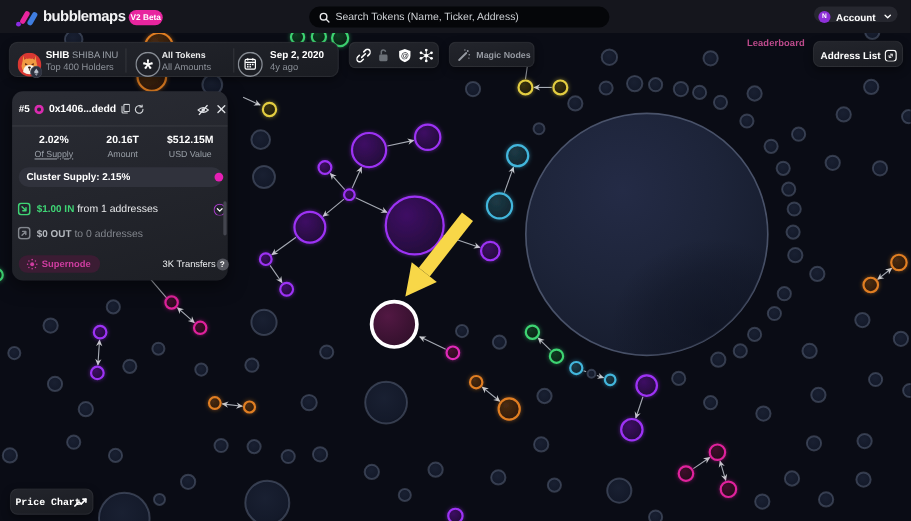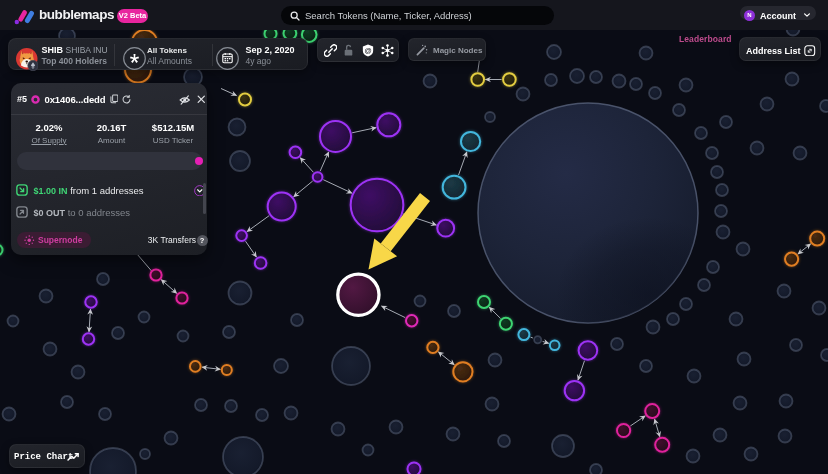--- a/index.html
+++ b/index.html
@@ -347,21 +347,21 @@
 <path d="M6.8,9.3 L9.3,10.6 L6.9,11.3 Z" fill="#5e1f10"></path>
 <path d="M14.7,9.3 L12.2,10.6 L14.6,11.3 Z" fill="#5e1f10"></path>
 <ellipse cx="10.75" cy="13.4" rx="1.3" ry="1" fill="#2e140a"></ellipse>
 <path d="M10.75,14.4 L10.75,16.2" stroke="#2e140a" stroke-width="0.7"></path>
 <circle cx="17" cy="17.5" r="5.2" fill="#2e3240" stroke="#474b59" stroke-width="0.7"></circle>
 <path d="M17,14.2 L19.2,17.6 L17,19 L14.8,17.6 Z" fill="#b9c0cc"></path>
           <path d="M17,19.7 L18.9,18.4 L17,20.9 L15.1,18.4 Z" fill="#b9c0cc"></path>
 </svg>
       </span>
     <div class="t-big" style="left:32.5px;top:6.2px;">SHIB <span>SHIBA INU</span></div>
-    <div class="t-sm" style="left:32.5px;top:17.3px;font-weight:bold;">Top 400 Holders</div>
+    <div class="t-sm" style="left:32.5px;top:17.3px;">Top 400 Holders</div>
     <span class="abs" style="left:113.5px;top:8px;">
         <svg width="23" height="23" viewBox="0 0 23 23">
           <circle cx="11.5" cy="11.5" r="10.8" fill="none" stroke="#878c94" stroke-width="1.2"></circle>
 <g transform="translate(11.5,11.5)" fill="#fff">
             <path d="M-1,-4.4 L1,-4.4 L0.64,-1 L3.9,-2.1 L4.55,-0.2 L1.2,0.55 L3.45,3.3 L1.75,4.5 L0,1.6 L-1.75,4.5 L-3.45,3.3 L-1.2,0.55 L-4.55,-0.2 L-3.9,-2.1 L-0.64,-1 Z"></path>
           </g>
         </svg>
       </span>
     <div class="t-md" style="left:138px;top:7.2px;">All Tokens</div>
     <div class="t-sm" style="left:138px;top:17.3px;">All Amounts</div>
@@ -486,22 +486,23 @@
           <line x1="9.5" y1="1.5" x2="1.5" y2="9.5"></line>
         </g>
       </svg>
     </span>
   <div id="pdivider" class="abs"></div>
   <div class="statv abs" style="left:14px;">2.02%</div>
   <div class="statl abs" style="left:14px;text-decoration:underline;">Of Supply</div>
   <div class="statv abs" style="left:76.5px;">20.16T</div>
   <div class="statl abs" style="left:76.5px;">Amount</div>
   <div class="statv abs" style="left:138px;">$512.15M</div>
-  <div class="statl abs" style="left:138px;">USD Ticker</div>
+  <div class="statl abs" style="left:138px;">USD Value</div>
   <div id="clusterbar" class="abs"></div>
+  <div id="clustertext" class="abs">Cluster Supply: 2.15%</div>
   <div id="clusterdot" class="abs"></div>
   <span class="abs" style="left:16px;top:184px;">
       <svg width="12" height="12" viewBox="0 0 14 14">
         <rect x="1" y="1" width="12" height="12" rx="3.2" fill="none" stroke="#3fd575" stroke-width="1.6"></rect>
         <path d="M4.7,4.7 L8.7,8.7 M8.9,5.5 L8.9,8.9 L5.5,8.9" fill="none" stroke="#3fd575" stroke-width="1.5" stroke-linecap="round" stroke-linejoin="round"></path>
       </svg>
     </span>
   <div id="inrow" class="abs"><span style="color:#3fd575;font-weight:700;font-size:9px;">$1.00 IN</span>&nbsp;<span style="color:#e8e9eb;">from 1 addresses</span></div>
   <span class="abs" style="left:194px;top:184.5px;">
       <svg width="11.5" height="11.5" viewBox="0 0 13 13">

